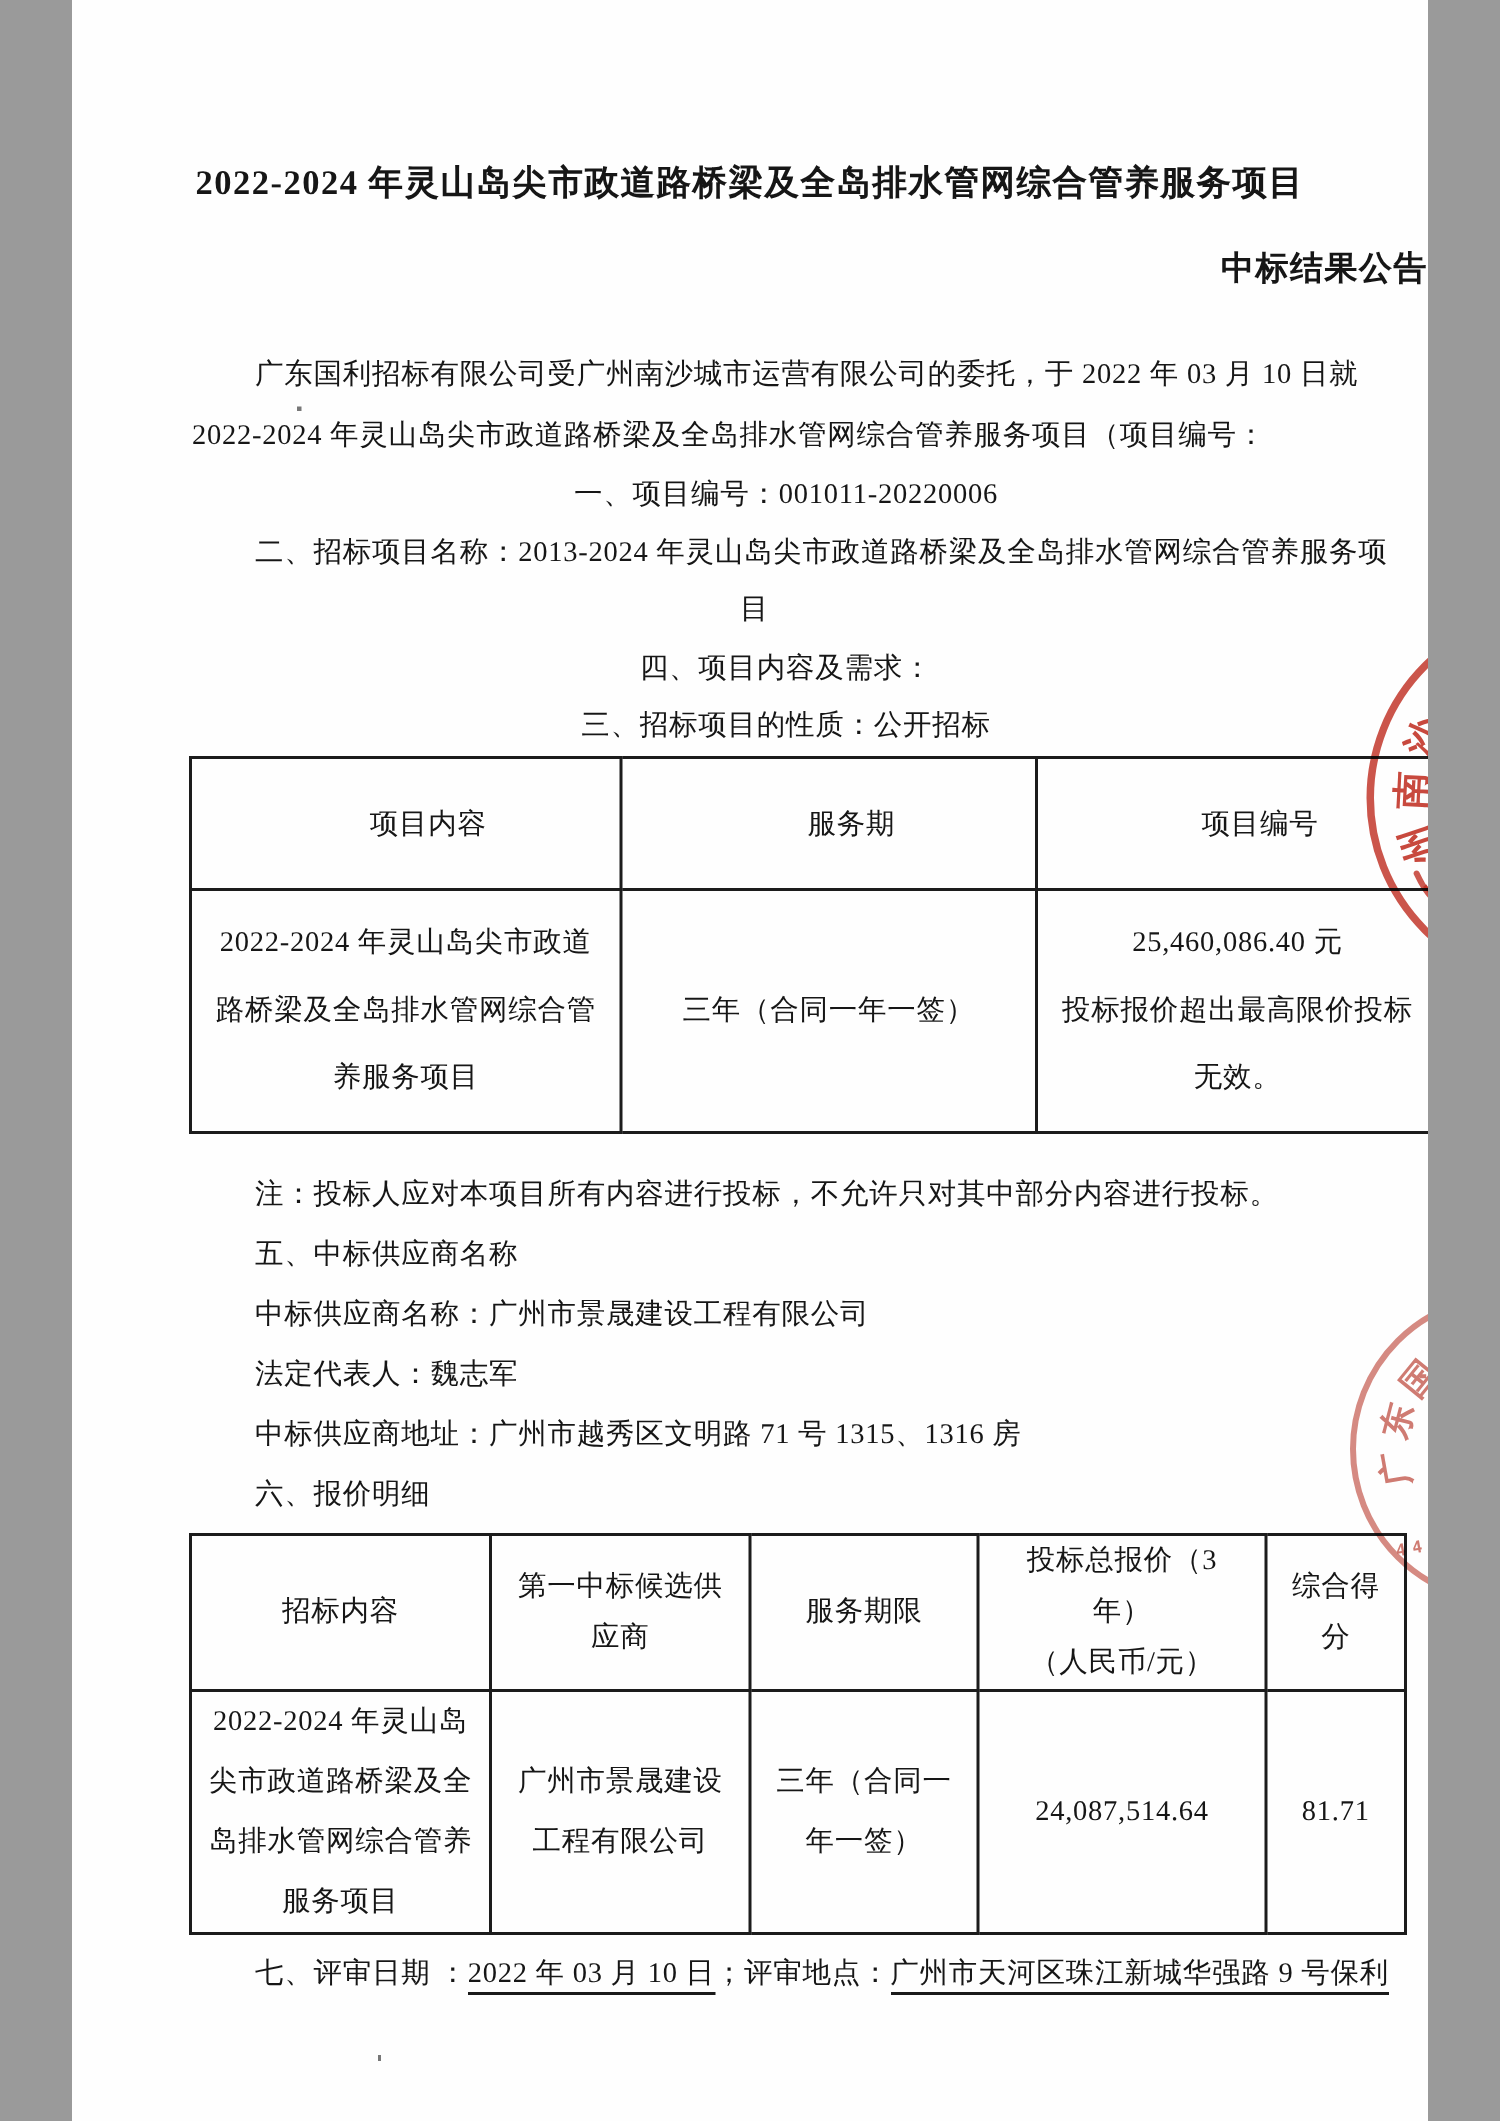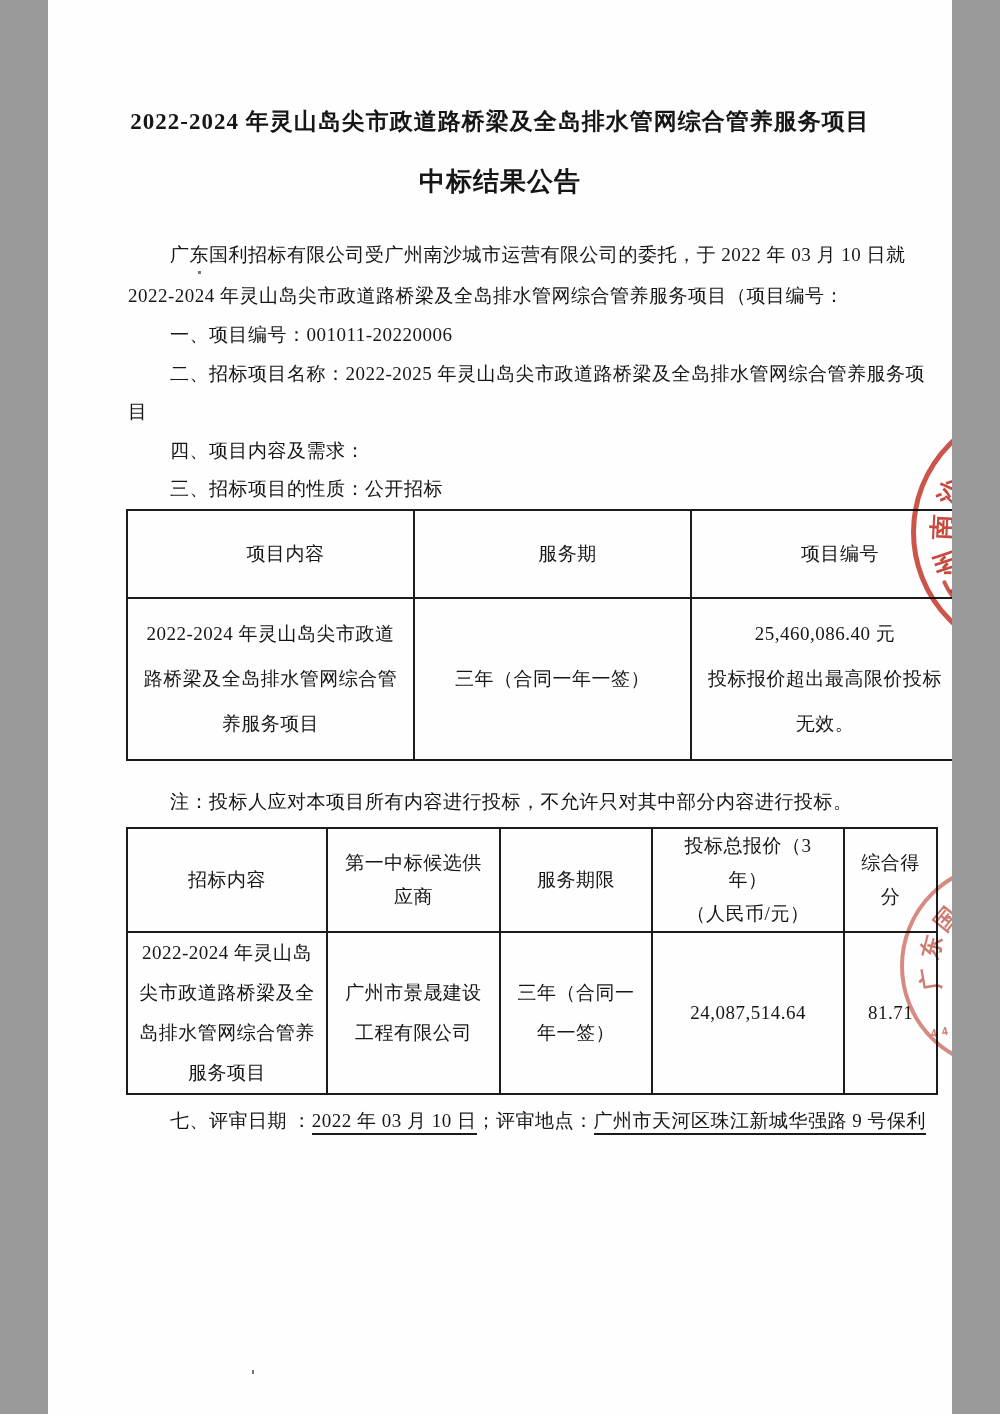--- a/index.html
+++ b/index.html
@@ -8,28 +8,28 @@
     width:904px;height:1414px;
     margin:0 auto;
     background:#fefefe;
     overflow:hidden;
     font-family:"Liberation Serif","DejaVu Serif",serif;
     color:#161616;
   }
   
   .title{ text-align:center; padding-top:106px; font-weight:bold; letter-spacing:1px; }
   .title .tl1{ font-size:23px; }
-  .title .tl2{ font-size:26px; margin-top:27px; }
+  .title .tl2{ font-size:22px; margin-top:27px;text-align:right; }
 
   
   .content{ margin:0 74px 0 80px; font-size:19px; letter-spacing:.5px; }
   .intro{ margin-top:35px; line-height:41px; }
   .intro .ln{ white-space:nowrap; }
   .indent{ padding-left:42px; }
-  .items{ line-height:38.5px; }
+  .items{ line-height:38.5px;text-align:center; }
   .items .ln{ white-space:nowrap; }
   .note-line{ margin-top:20px; line-height:41px; white-space:nowrap; }
   .post-lines{ line-height:40px; }
   .post-lines .ln{ white-space:nowrap; }
   .final-line{ margin-top:6px; line-height:40px; white-space:nowrap; }
   .u{ border-bottom:2px solid #1a1a1a; padding-bottom:2px; }
 
   
   table{ border-collapse:collapse; table-layout:fixed; margin-left:-2px; letter-spacing:.5px; }
   th,td{ border:2px solid #1c1c1c; text-align:center; font-weight:normal; font-size:19px; vertical-align:middle;padding-left:31px; }
@@ -72,21 +72,21 @@
 
   <div class="content">
 
     <div class="intro">
       <div class="ln indent">广东国利招标有限公司受广州南沙城市运营有限公司的委托，于 2022 年 03 月 10 日就</div>
       <div class="ln">2022-2024 年灵山岛尖市政道路桥梁及全岛排水管网综合管养服务项目（项目编号：</div>
     </div>
 
     <div class="items">
       <div class="ln indent">一、项目编号：001011-20220006</div>
-      <div class="ln indent">二、招标项目名称：2022-2025 年灵山岛尖市政道路桥梁及全岛排水管网综合管养服务项</div>
+      <div class="ln indent">二、招标项目名称：2013-2024 年灵山岛尖市政道路桥梁及全岛排水管网综合管养服务项</div>
       <div class="ln">目</div>
       <div class="ln indent">四、项目内容及需求：</div>
       <div class="ln indent">三、招标项目的性质：公开招标</div>
     </div>
 
     <table class="t1">
       <colgroup>
           <col style="width:287px">
           <col style="width:277px">
           <col style="width:268px">
@@ -105,20 +105,27 @@
           <td>
             <div>25,460,086.40 元</div>
             <div>投标报价超出最高限价投标无效。</div>
           </td>
         </tr>
       </tbody>
     </table>
 
     <div class="note-line indent">注：投标人应对本项目所有内容进行投标，不允许只对其中部分内容进行投标。</div>
 
+    <div class="post-lines">
+      <div class="ln indent">五、中标供应商名称</div>
+      <div class="ln indent">中标供应商名称：广州市景晟建设工程有限公司</div>
+      <div class="ln indent">法定代表人：魏志军</div>
+      <div class="ln indent">中标供应商地址：广州市越秀区文明路 71 号 1315、1316 房</div>
+      <div class="ln indent">六、报价明细</div>
+    </div>
 
     <table class="t2">
       <colgroup>
         <col style="width:200px">
           <col style="width:173px">
           <col style="width:152px">
         <col style="width:192px">
           <col style="width:93px">
       </colgroup>
       <thead>

